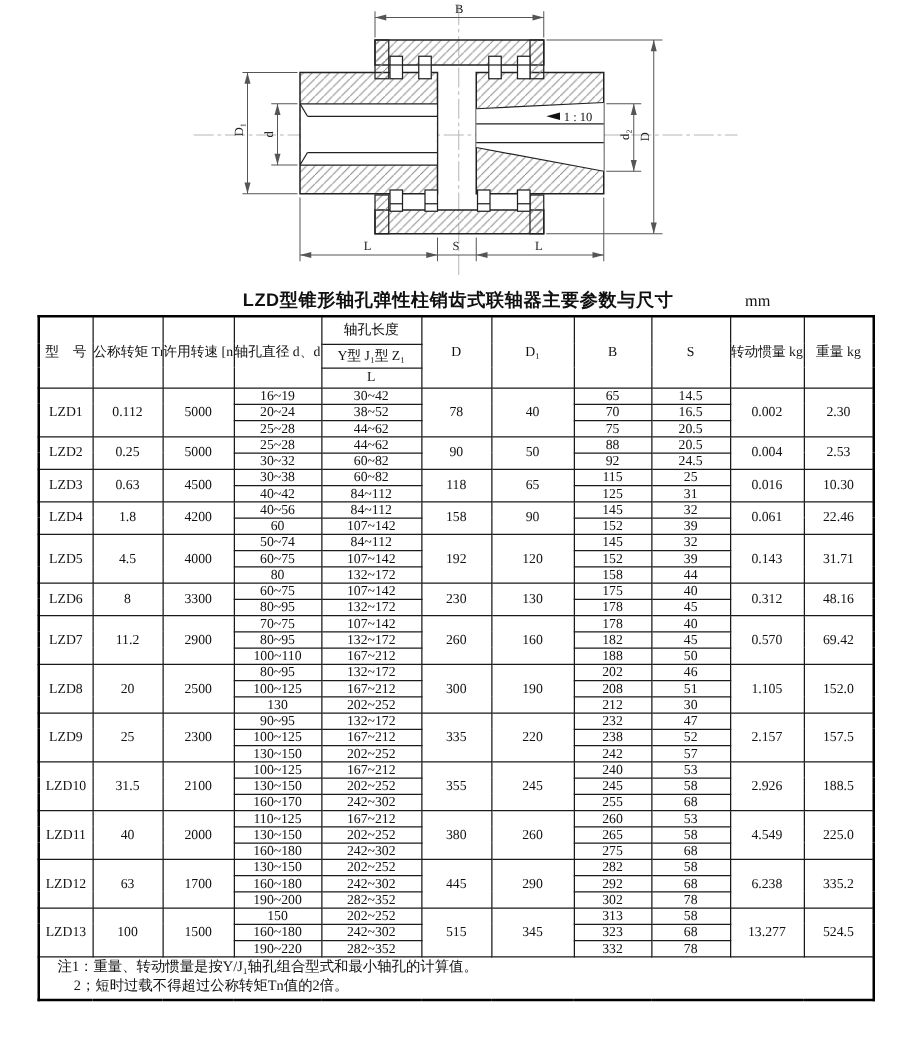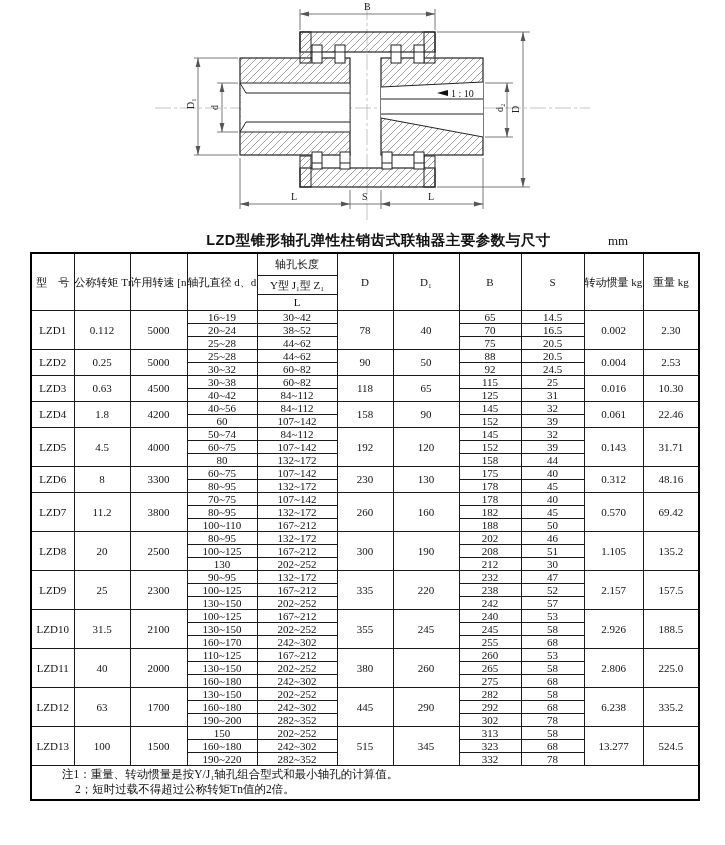--- a/index.html
+++ b/index.html
@@ -1,34 +1,34 @@
 <!DOCTYPE html>
 <html><head>
 <meta charset="utf-8">
 <style>
   html,body{margin:0;padding:0;background:#fff;}
   .page{position:relative;width:725px;height:845px;background:#fff;overflow:hidden;
         font-family:"Liberation Serif","DejaVu Serif",serif;color:#111;}
   .drawing{position:absolute;left:0;top:0;width:725px;height:230px;}
-  .title-row{position:absolute;left:16px;top:230px;width:683px;height:22px;}
+  .title-row{position:absolute;left:4px;top:230px;width:683px;height:22px;}
   .doc-title{position:absolute;left:0;width:725px;text-align:center;top:1px;
              font-family:"Liberation Sans","DejaVu Sans",sans-serif;
              font-weight:bold;font-size:14.5px;letter-spacing:0.5px;}
   .unit-label{position:absolute;left:592px;top:3px;font-size:13px;
               font-family:Liberation Serif, serif;}
   table.spec{position:absolute;left:30px;top:252px;border-collapse:collapse;
              table-layout:fixed;width:668px;border:2px solid #000;}
   table.spec td,table.spec th{border:1px solid #1a1a1a;padding:0;text-align:center;
              vertical-align:middle;font-weight:normal;font-size:11px;line-height:12px;
              overflow:hidden;white-space:nowrap;}
   thead th{white-space:pre-line;line-height:16px;font-size:11px;}
   thead tr.h1{height:22px;} thead tr.h2{height:19px;} thead tr.h3{height:16px;}
   tbody tr{height:13px;}
   tfoot td.notes{height:33px;text-align:left;vertical-align:middle;
-                 white-space:normal;font-size:11.5px;line-height:15px;padding-left:30px;}
+                 white-space:normal;font-size:11.5px;line-height:15px;padding-left:14px;}
   .note-line2{padding-left:13px;}
 </style>
 </head>
 <body>
 
 <div class="page">
 
   <svg class="drawing" viewBox="0 0 725 230" xmlns="http://www.w3.org/2000/svg">
     <defs>
       <pattern id="hatch" width="7" height="7" patternUnits="userSpaceOnUse">
@@ -341,21 +341,21 @@
         </tr>
         <tr>
           <td>80~95</td>
           <td>132~172</td>
           <td>178</td>
           <td>45</td>
         </tr>
         <tr>
           <td rowspan="3">LZD7</td>
           <td rowspan="3">11.2</td>
-          <td rowspan="3">3800</td>
+          <td rowspan="3">2900</td>
           <td>70~75</td>
           <td>107~142</td>
           <td rowspan="3">260</td>
           <td rowspan="3">160</td>
           <td>178</td>
           <td>40</td>
           <td rowspan="3">0.570</td>
           <td rowspan="3">69.42</td>
         </tr>
         <tr>
@@ -374,21 +374,21 @@
           <td rowspan="3">LZD8</td>
           <td rowspan="3">20</td>
           <td rowspan="3">2500</td>
           <td>80~95</td>
           <td>132~172</td>
           <td rowspan="3">300</td>
           <td rowspan="3">190</td>
           <td>202</td>
           <td>46</td>
           <td rowspan="3">1.105</td>
-          <td rowspan="3">135.2</td>
+          <td rowspan="3">152.0</td>
         </tr>
         <tr>
           <td>100~125</td>
           <td>167~212</td>
           <td>208</td>
           <td>51</td>
         </tr>
         <tr>
           <td>130</td>
           <td>202~252</td>
@@ -448,21 +448,21 @@
         <tr>
           <td rowspan="3">LZD11</td>
           <td rowspan="3">40</td>
           <td rowspan="3">2000</td>
           <td>110~125</td>
           <td>167~212</td>
           <td rowspan="3">380</td>
           <td rowspan="3">260</td>
           <td>260</td>
           <td>53</td>
-          <td rowspan="3">2.806</td>
+          <td rowspan="3">4.549</td>
           <td rowspan="3">225.0</td>
         </tr>
         <tr>
           <td>130~150</td>
           <td>202~252</td>
           <td>265</td>
           <td>58</td>
         </tr>
         <tr>
           <td>160~180</td>

